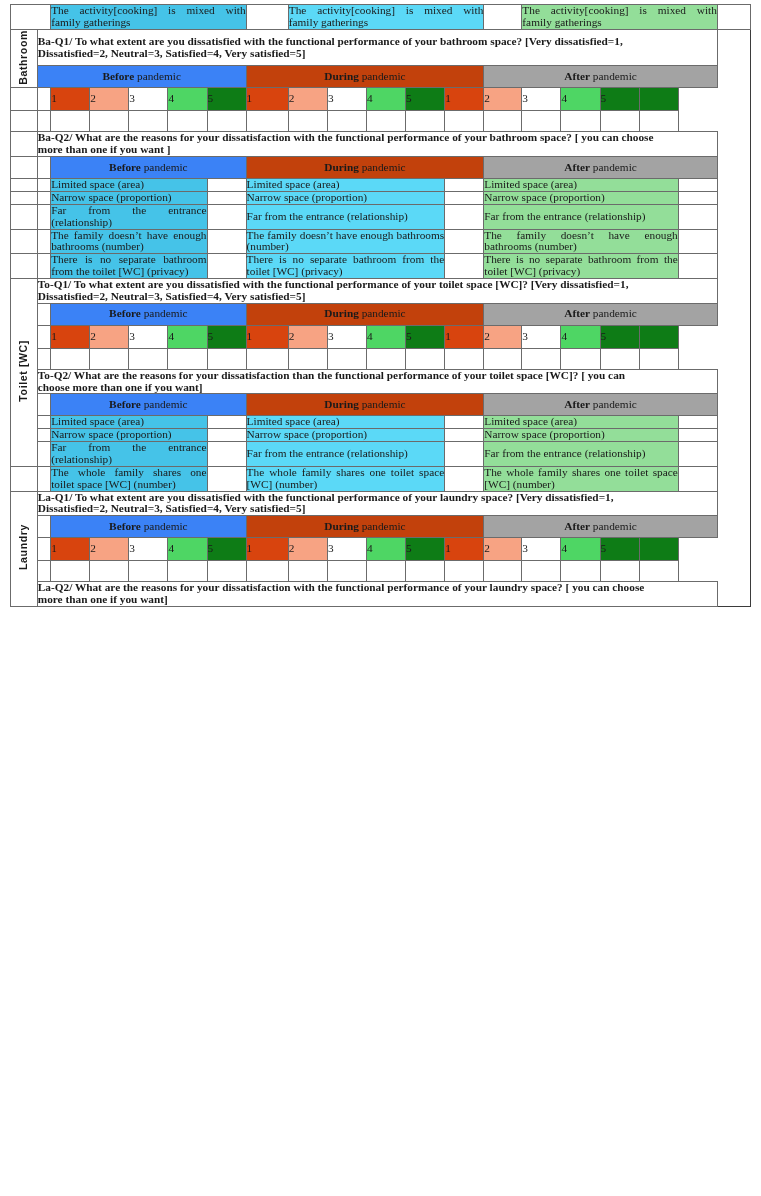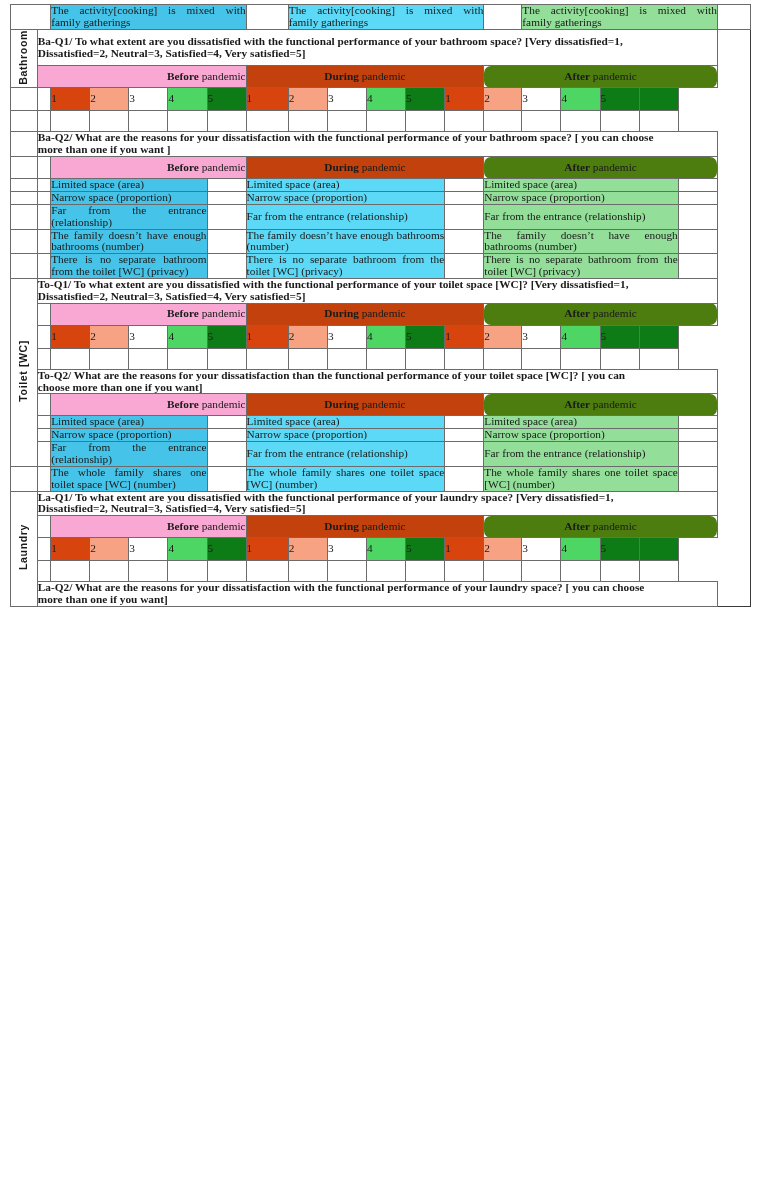--- a/index.html
+++ b/index.html
@@ -58,23 +58,23 @@
   .qtext .lastline{ display:block; }
   
   .phase{
     text-align:center;
     font-size:11.6px;
     height:21px;
     padding:2px 0;
     font-family:"Liberation Serif", serif;
   }
   .phase b{font-weight:bold;}
-  .ph-before{background:#f9a8d4;text-align:right;}
+  .ph-before{background:#3b82f6;}
   .ph-during{background:#c2410c;}
-  .ph-after {background:#4d7c0f;border-radius:7px;}
+  .ph-after {background:#a3a3a3;}
   
   .sc{
     height:22px;
     font-size:11.4px;
     padding-left:4px;
     font-family:"Liberation Serif", serif;
     color:#1a1a1a;
   }
   .sc1{background:#D8440E;}
   .sc2{background:#F7A383;}

